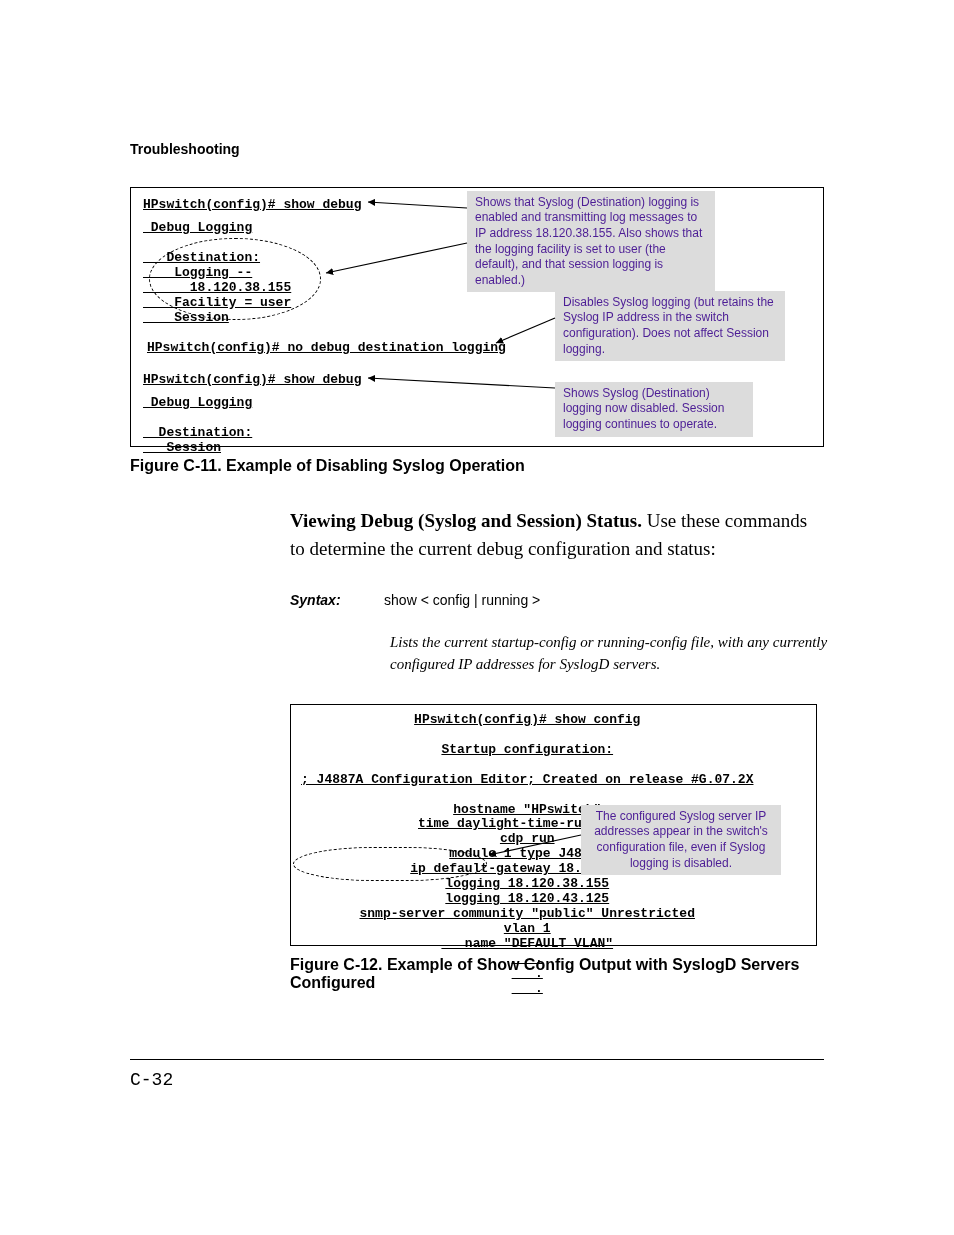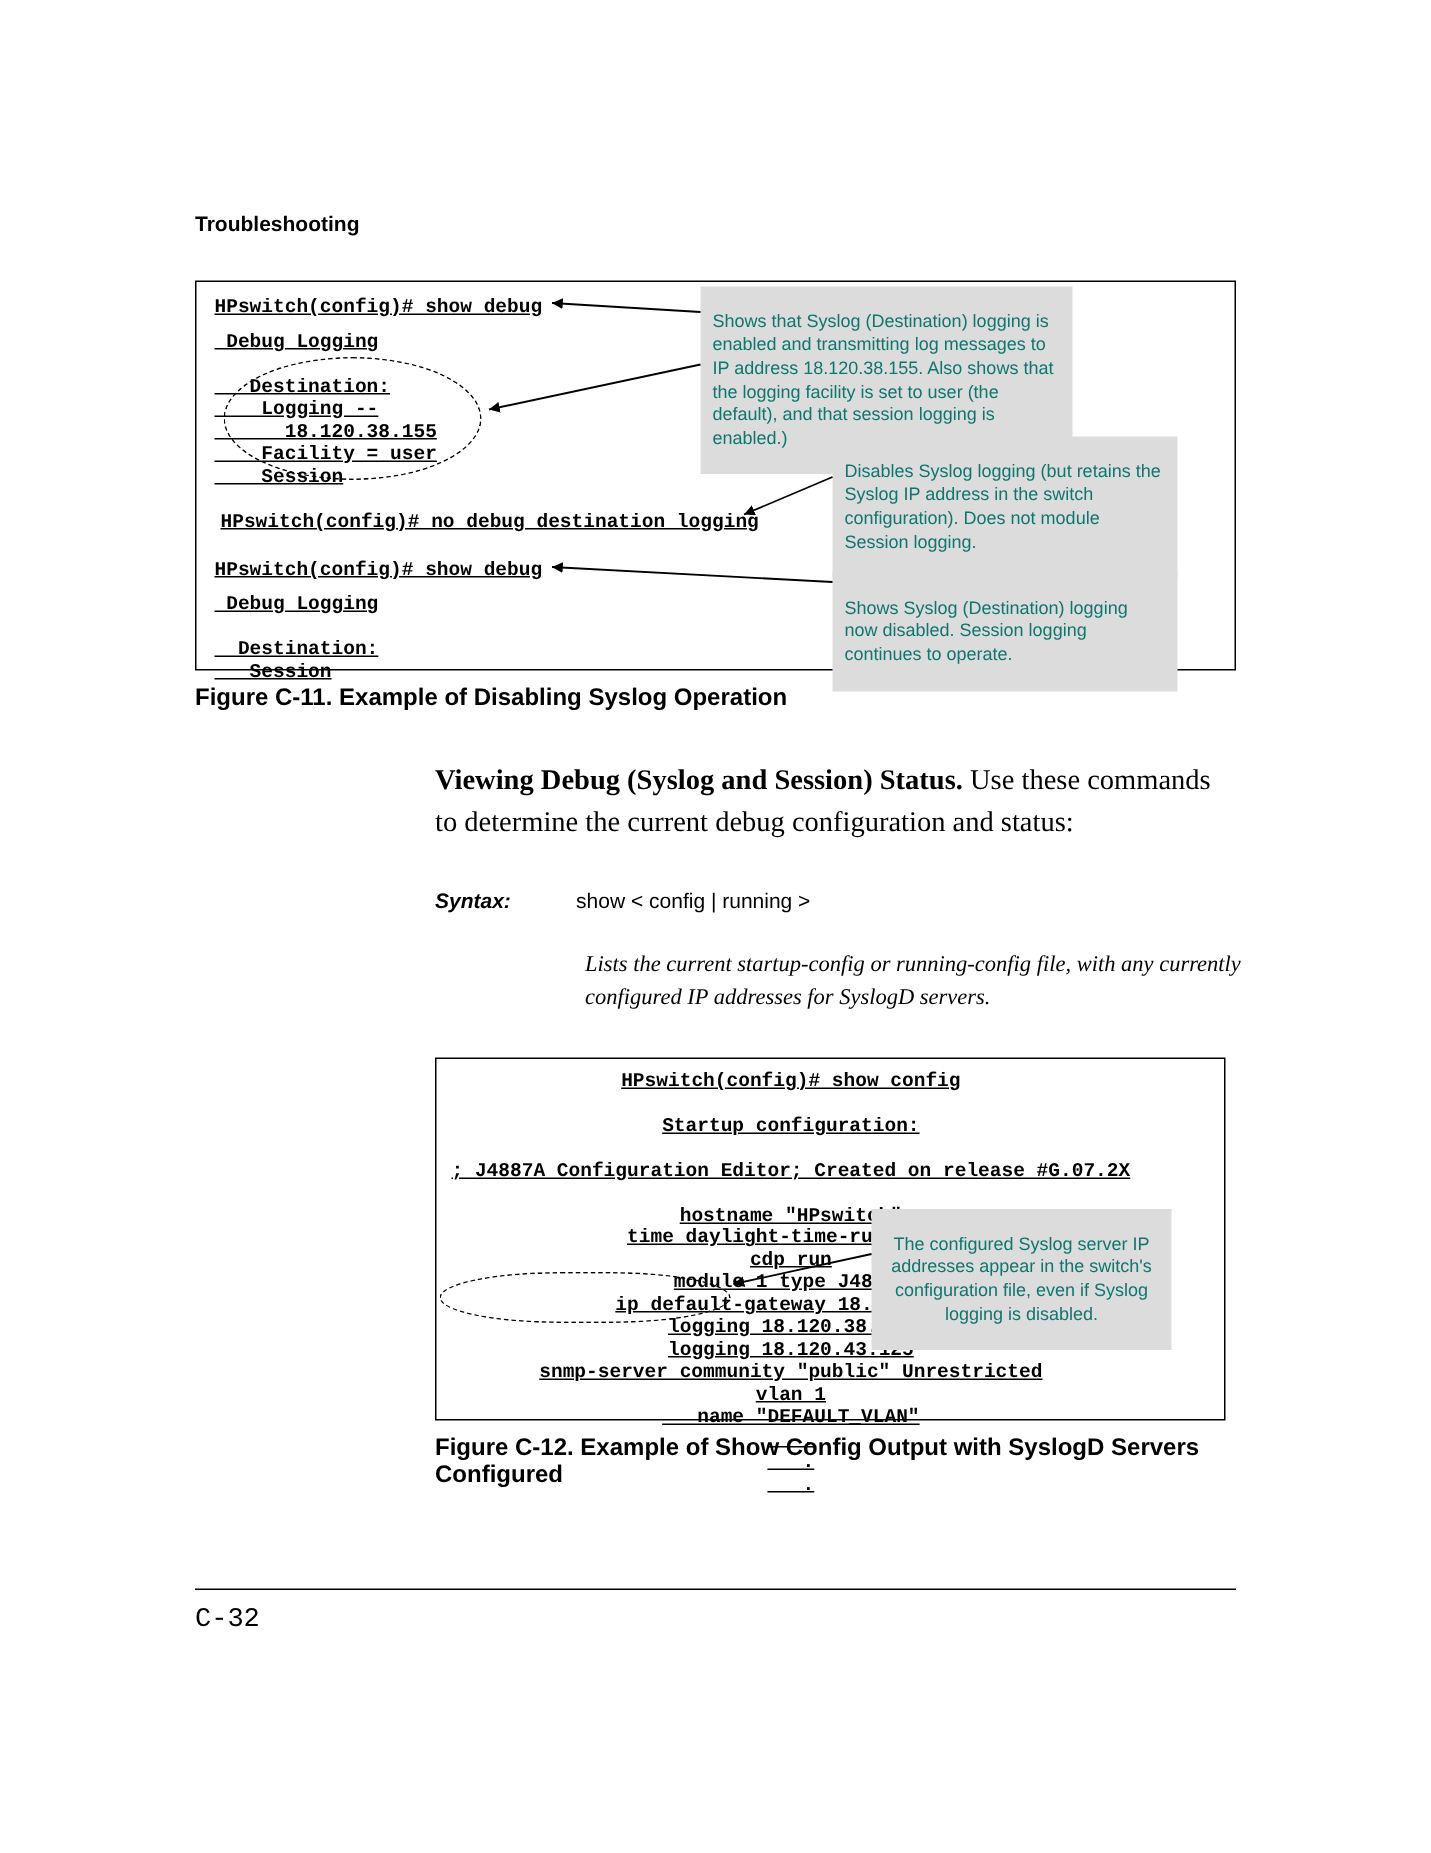--- a/index.html
+++ b/index.html
@@ -39,22 +39,22 @@
     white-space: pre;
     position: absolute;
   }
   .term-block { line-height: 1.15; text-decoration: underline; }
   .annot {
     position: absolute;
     background: #dcdcdc;
     font-family: Arial, Helvetica, sans-serif;
     font-size: 12px;
     line-height: 1.3;
-    padding: 16px 8px;
-    color: #0f766e;
+    padding: 4px 8px;
+    color: #4c1d95;
     box-sizing: border-box;
   }
   .dashed-oval {
     position: absolute;
     border: 1.5px dashed #000;
     border-radius: 50% / 50%;
   }
   .caption {
     font-family: Arial, Helvetica, sans-serif;
     font-weight: bold;
@@ -122,22 +122,22 @@
     <div class="term term-block" style="left:16px; top:153px;">HPswitch(config)# no debug destination logging</div>
     <div class="term term-block" style="left:12px; top:185px;">HPswitch(config)# show debug</div>
     <div class="term term-block" style="left:12px; top:208px;"> Debug Logging
 
   Destination:
    Session</div>
 
     <div class="dashed-oval" style="left:18px; top:50px; width:170px; height:80px;"></div>
 
     <div class="annot" style="left:336px; top:3px; width:248px;">Shows that Syslog (Destination) logging is enabled and transmitting log messages to IP address 18.120.38.155. Also shows that the logging facility is set to user (the default), and that session logging is enabled.)</div>
-    <div class="annot" style="left:424px; top:103px; width:230px;">Disables Syslog logging (but retains the Syslog IP address in the switch configuration). Does not module Session logging.</div>
-    <div class="annot" style="left:424px; top:194px; width:230px;">Shows Syslog (Destination) logging now disabled. Session logging continues to operate.</div>
+    <div class="annot" style="left:424px; top:103px; width:230px;">Disables Syslog logging (but retains the Syslog IP address in the switch configuration). Does not affect Session logging.</div>
+    <div class="annot" style="left:424px; top:194px; width:198px;">Shows Syslog (Destination) logging now disabled. Session logging continues to operate.</div>
 
     <svg class="arrows" width="690" height="258">
       <defs>
         <marker id="ah" markerWidth="8" markerHeight="8" refX="6" refY="3" orient="auto">
           <path d="M0,0 L6,3 L0,6 Z" fill="#000"></path>
         </marker>
       </defs>
       <line x1="336" y1="20" x2="237" y2="14" stroke="#000" stroke-width="1.2" marker-end="url(#ah)"></line>
       <line x1="336" y1="55" x2="195" y2="85" stroke="#000" stroke-width="1.2" marker-end="url(#ah)"></line>
       <line x1="424" y1="130" x2="365" y2="155" stroke="#000" stroke-width="1.2" marker-end="url(#ah)"></line>

